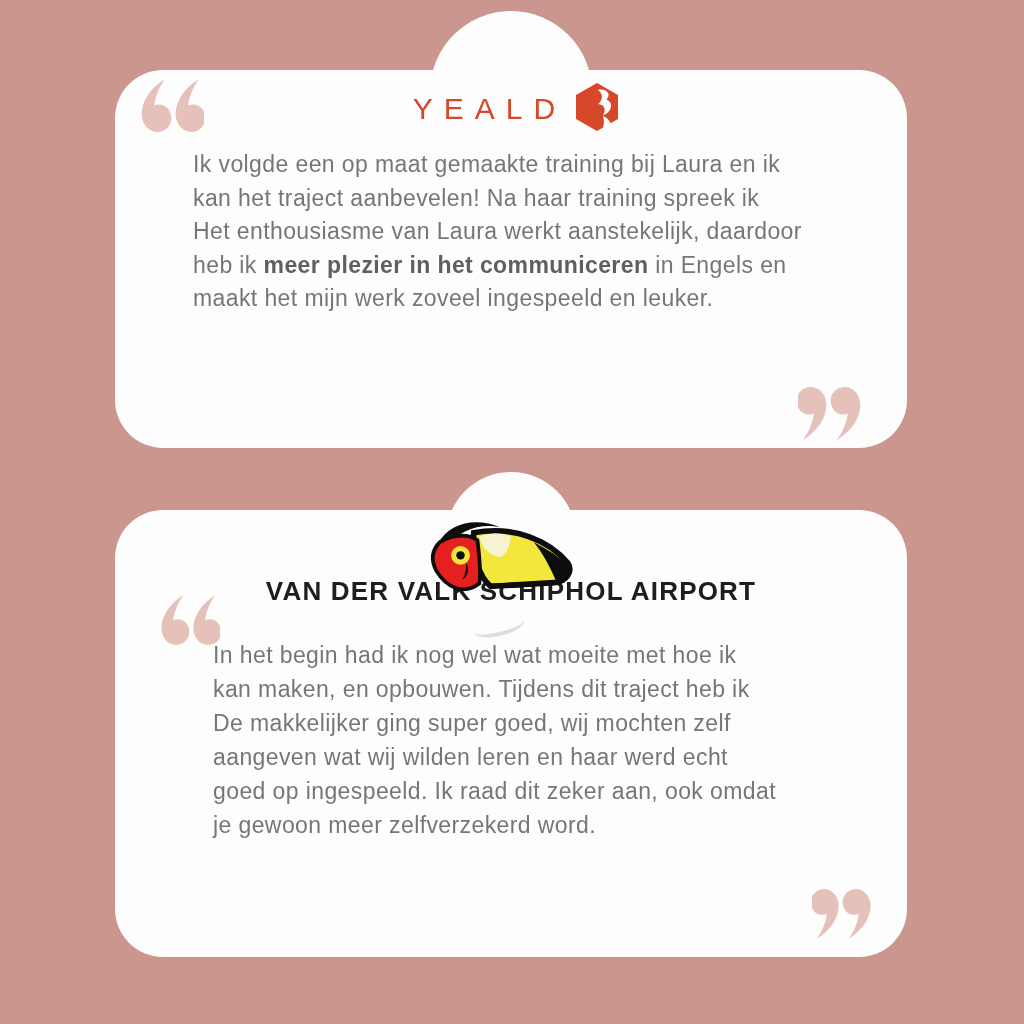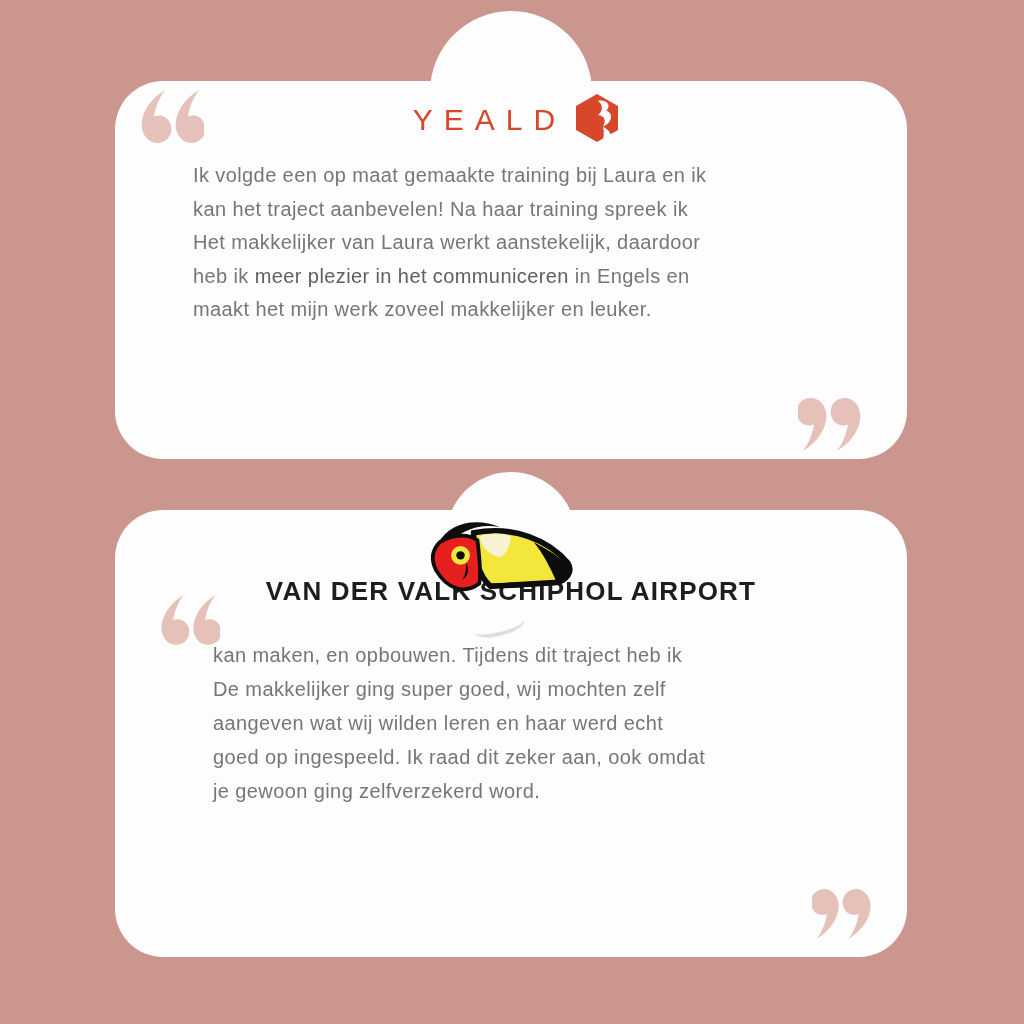--- a/index.html
+++ b/index.html
@@ -14,47 +14,47 @@
     position:absolute;border-radius:50%;
     background:var(--card,#fdfdfd);
   }
   .bump1{left:430px;top:11px;width:162px;height:162px;}
   .bump2{left:446px;top:472px;width:130px;height:130px;}
   .card{
     position:absolute;left:115px;width:792px;
     background:var(--card,#fdfdfd);
     border-radius:48px;
   }
-  .card1{top:81px;height:378px;}
+  .card1{top:70px;height:378px;}
   .card2{top:510px;height:447px;}
   .quote{color:var(--quote-pink,#e5c1ba);position:absolute;}
   .quote svg{display:block;}
   .quote.close svg{transform:rotate(180deg);}
   .q1-open{left:23px;top:8px;}
   .q1-close{left:683px;top:316px;}
   .q2-open{left:43px;top:84px;}
   .q2-close{left:697px;top:378px;}
   .brand-row{
     position:absolute;left:0;top:12px;width:100%;
     display:flex;align-items:center;justify-content:center;gap:8px;
   }
   .brand-text{
     color:var(--orange,#d7482a);
     font-size:30px;letter-spacing:11px;font-weight:400;
     text-indent:11px; 
   }
   .testimonial{
     position:absolute;
     color:#767676;
-    font-size:20px;line-height:33.5px;letter-spacing:0.4px;
+    font-size:23px;line-height:33.5px;letter-spacing:0.4px;
     white-space:nowrap;
   }
   .t1{left:78px;top:78px;}
   .t2{left:98px;top:128px;line-height:34px;}
-  .testimonial b{color:#5f5f5f;font-weight:400;}
+  .testimonial b{color:#5f5f5f;font-weight:700;}
   .toucan{position:absolute;left:424px;top:514px;}
   .heading{
     position:absolute;left:0;top:66px;width:100%;
     text-align:center;
     color:#1d1d1d;font-size:26px;font-weight:700;letter-spacing:1.2px;
   }
   .wing-mark{
     position:absolute;left:358px;top:106px;width:52px;height:16px;
     border-bottom:4px solid #dedede;border-radius:50%;
     transform:rotate(-14deg);
@@ -82,23 +82,23 @@
     <div class="quote q1-open">
       <svg width="66" height="55" viewBox="0 0 70 58" fill="currentColor">
         <path d="M29 1 C13 10 3 26 4 40 C5 51 13 58 22 57 C31 56 37 48 35 39 C33 30 25 26 17 29 C19 18 23 8 29 1 Z"></path>
         <path transform="translate(36,0)" d="M29 1 C13 10 3 26 4 40 C5 51 13 58 22 57 C31 56 37 48 35 39 C33 30 25 26 17 29 C19 18 23 8 29 1 Z"></path>
       </svg>
     </div>
 
     <div class="testimonial t1">
         <div>Ik volgde een op maat gemaakte training bij Laura en ik</div>
         <div>kan het traject aanbevelen! Na haar training spreek ik</div>
-        <div>Het makkelijker van Laura werkt aanstekelijk, daardoor</div>
+        <div>Het enthousiasme van Laura werkt aanstekelijk, daardoor</div>
         <div>heb ik <b>meer plezier in het communiceren</b> in Engels en</div>
-        <div>maakt het mijn werk zoveel makkelijker en leuker.</div>
+        <div>maakt het mijn werk zoveel ingespeeld en leuker.</div>
       </div>
 
     <div class="quote close q1-close">
       <svg width="66" height="55" viewBox="0 0 70 58" fill="currentColor">
         <path d="M29 1 C13 10 3 26 4 40 C5 51 13 58 22 57 C31 56 37 48 35 39 C33 30 25 26 17 29 C19 18 23 8 29 1 Z"></path>
         <path transform="translate(36,0)" d="M29 1 C13 10 3 26 4 40 C5 51 13 58 22 57 C31 56 37 48 35 39 C33 30 25 26 17 29 C19 18 23 8 29 1 Z"></path>
       </svg>
     </div>
   </div>
 
@@ -109,25 +109,26 @@
     <div class="wing-mark"></div>
 
     <div class="quote q2-open">
       <svg width="62" height="52" viewBox="0 0 70 58" fill="currentColor">
         <path d="M29 1 C13 10 3 26 4 40 C5 51 13 58 22 57 C31 56 37 48 35 39 C33 30 25 26 17 29 C19 18 23 8 29 1 Z"></path>
         <path transform="translate(36,0)" d="M29 1 C13 10 3 26 4 40 C5 51 13 58 22 57 C31 56 37 48 35 39 C33 30 25 26 17 29 C19 18 23 8 29 1 Z"></path>
       </svg>
     </div>
 
     <div class="testimonial t2">
+        <div>In het begin had ik nog wel wat moeite met hoe ik</div>
         <div>kan maken, en opbouwen. Tijdens dit traject heb ik</div>
         <div>De makkelijker ging super goed, wij mochten zelf</div>
         <div>aangeven wat wij wilden leren en haar werd echt</div>
         <div>goed op ingespeeld. Ik raad dit zeker aan, ook omdat</div>
-        <div>je gewoon ging zelfverzekerd word.</div>
+        <div>je gewoon meer zelfverzekerd word.</div>
       </div>
 
     <div class="quote close q2-close">
       <svg width="62" height="52" viewBox="0 0 70 58" fill="currentColor">
         <path d="M29 1 C13 10 3 26 4 40 C5 51 13 58 22 57 C31 56 37 48 35 39 C33 30 25 26 17 29 C19 18 23 8 29 1 Z"></path>
         <path transform="translate(36,0)" d="M29 1 C13 10 3 26 4 40 C5 51 13 58 22 57 C31 56 37 48 35 39 C33 30 25 26 17 29 C19 18 23 8 29 1 Z"></path>
       </svg>
     </div>
   </div>
 

